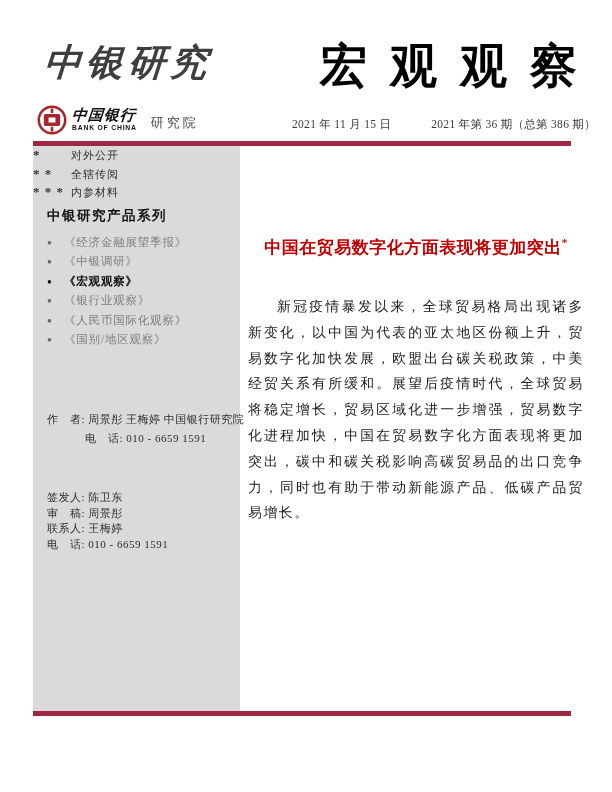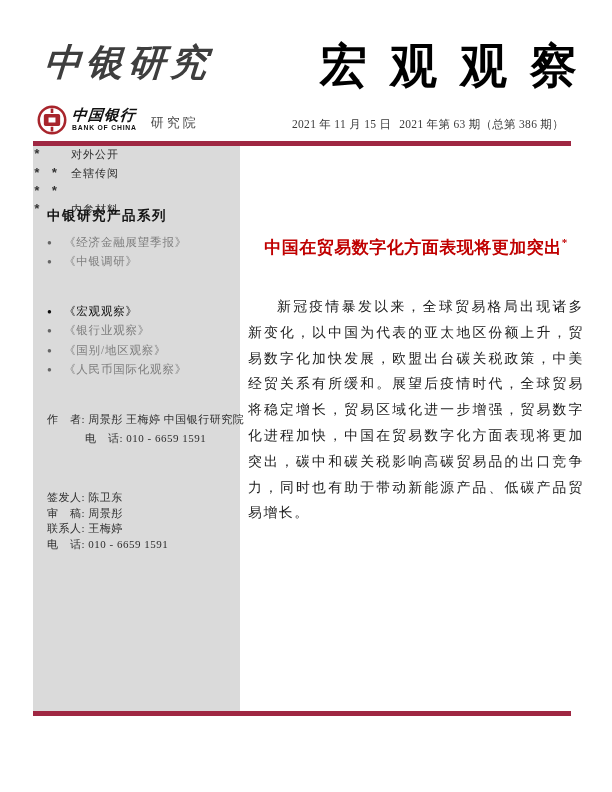--- a/index.html
+++ b/index.html
@@ -35,21 +35,21 @@
   }
   .bank-en {
     font-family:"Liberation Sans",sans-serif; font-weight:bold;
     font-size:6.8px; color:#111; letter-spacing:0.8px; margin-top:2px;
   }
   .institute {
     margin-left:14px; font-size:13px; color:#4a4a4a; letter-spacing:3px;
     align-self:center; padding-top:6px;text-align:center;
   }
   .issue-row {
-    position:absolute; left:292px; top:117px; display:flex; gap:8px;
+    position:absolute; left:292px; top:117px; display:flex; gap:40px;
     font-size:11.5px; color:#3a3a3a; white-space:nowrap; letter-spacing:0.3px;
   }
 
   .rule { position:absolute; left:33px; width:538px; background:#9f2742; }
   .rule-top { top:141px; height:5px; }
   .rule-bottom { top:711px; height:5px; }
 
   
   .sidebar {
     position:absolute; left:33px; top:146px; width:207px; height:565px;
@@ -61,32 +61,32 @@
   }
   .series-list { position:absolute; left:14px; top:87px; list-style:none; }
   .series-list li {
     height:19.4px; line-height:19.4px; font-size:11.5px;
     color:#7d7d7d; letter-spacing:0.8px; white-space:nowrap;
   }
   .series-list li .bullet {
     display:inline-block; width:8px; font-size:8px; color:#666;
     margin-right:9px; vertical-align:1px;
   }
-  .series-list li.active { color:#0d0d0d; font-weight:normal;margin-top:30px; }
+  .series-list li.active { color:#0d0d0d; font-weight:bold; }
   .series-list li.active .bullet { color:#0d0d0d; }
 
   .side-block { position:absolute; left:14px; font-size:11px; color:#2e2e2e; white-space:nowrap; }
   .block-author { top:264px;text-align:center; }
   .block-author .row { line-height:19px; }
   .block-approve { top:344px; }
   .block-approve .row { line-height:15.6px; }
   .side-block .lbl { letter-spacing:0.5px; }
   .side-block .val { letter-spacing:0.5px; }
 
-  .block-notes { top:458px; font-size:12px; color:#2e2e2e;font-family:Liberation Mono, monospace; }
+  .block-notes { top:458px; font-size:12px; color:#2e2e2e; }
   .block-notes .row { line-height:17.5px; }
   .block-notes .marker {
     display:inline-block; width:38px; font-size:13px; color:#333;
     letter-spacing:1px; font-weight:bold;
   }
   .block-notes .note-label { font-size:11px; letter-spacing:1px; }
 
   
   .main-title {
     position:absolute; left:248px; top:236px; width:336px;
@@ -119,21 +119,21 @@
     </svg>
     <div class="bank-names">
       <span class="bank-cn">中国银行</span>
       <span class="bank-en">BANK OF CHINA</span>
     </div>
     <span class="institute">研究院</span>
   </div>
 
   <div class="issue-row">
     <span>2021 年 11 月 15 日</span>
-    <span>2021 年第 63 期（总第 386 期）</span>
+    <span>2021 年第 36 期（总第 386 期）</span>
   </div>
 
   <div class="rule rule-top"></div>
 
   <div class="sidebar">
     <div class="series-title">中银研究产品系列</div>
 
     <ul class="series-list">
       <li>
         <span class="bullet">●</span><span>《经济金融展望季报》</span>
@@ -141,24 +141,24 @@
       <li>
         <span class="bullet">●</span><span>《中银调研》</span>
       </li>
       <li class="active">
         <span class="bullet">●</span><span>《宏观观察》</span>
       </li>
       <li>
         <span class="bullet">●</span><span>《银行业观察》</span>
       </li>
       <li>
+        <span class="bullet">●</span><span>《人民币国际化观察》</span>
+      </li>
+      <li>
         <span class="bullet">●</span><span>《国别/地区观察》</span>
-      </li>
-      <li>
-        <span class="bullet">●</span><span>《人民币国际化观察》</span>
       </li>
     </ul>
 
     <div class="side-block block-author">
       <div class="row">
         <span class="lbl">作　者: </span><span class="val">周景彤  王梅婷  中国银行研究院</span>
       </div>
       <div class="row">
         <span class="lbl">电　话: </span><span class="val">010 - 6659 1591</span>
       </div>

